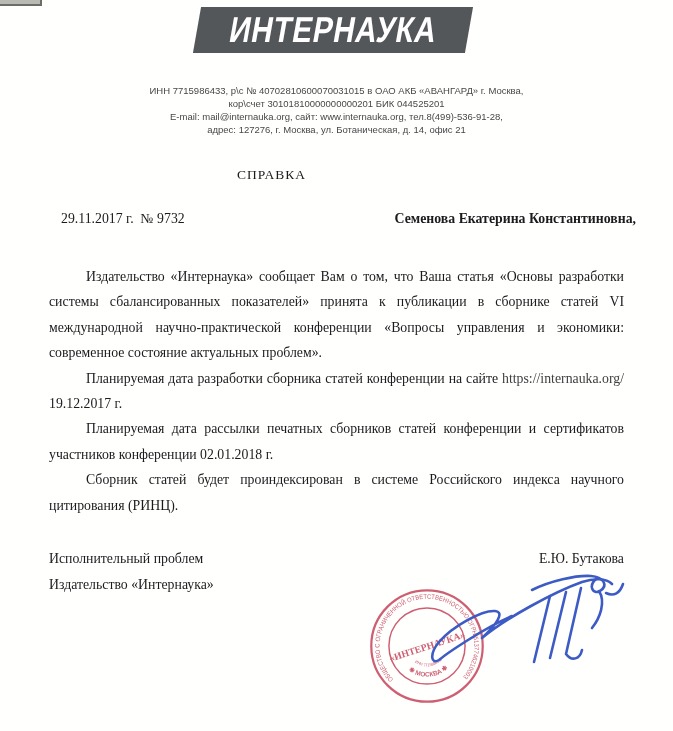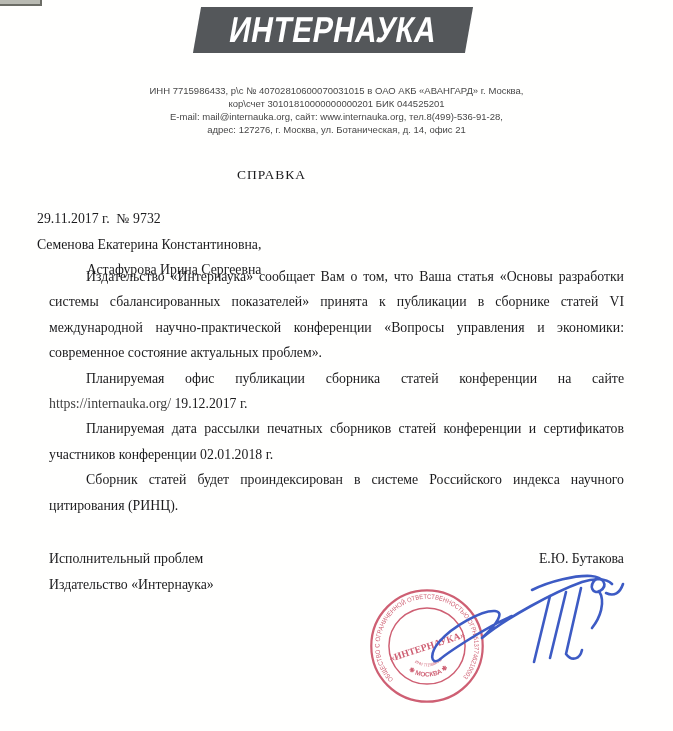--- a/index.html
+++ b/index.html
@@ -16,23 +16,23 @@
   .logo .txt{color:#ffffff;font-family:"Liberation Sans", sans-serif;font-weight:bold;
              font-size:36px;letter-spacing:1px;transform:scaleX(0.82);white-space:nowrap;}
 
   
   .contact{position:absolute;left:0;top:84px;width:673px;text-align:center;
            font-family:"Liberation Sans", sans-serif;font-size:9.5px;line-height:13px;color:#474747;}
 
   .doc-title{position:absolute;left:0;top:167px;width:543px;text-align:center;
              font-size:13.5px;letter-spacing:1px;}
 
-  .date-row{position:absolute;left:37px;top:206px;width:575px;display:flex;
-            justify-content:space-between;align-items:flex-start;font-size:13.8px;line-height:25.5px;flex-direction:column;}
-  .recips{text-align:right;}
+  .date-row{position:absolute;left:61px;top:206px;width:575px;display:flex;
+            justify-content:space-between;align-items:flex-start;font-size:13.8px;line-height:25.5px;}
+  .recips{text-align:right;font-weight:bold;}
 
   .body-text{position:absolute;left:49px;top:264px;width:575px;font-size:13.8px;line-height:25.4px;}
   .body-text p{margin:0;text-indent:37px;text-align:justify;}
   .url{color:#404040;text-decoration:none;}
 
   .sign-row{position:absolute;left:49px;top:546px;width:575px;display:flex;
             justify-content:space-between;align-items:flex-start;font-size:13.8px;line-height:25.5px;}
   .sign-right{text-align:right;}
 
   .stamp{position:absolute;left:362px;top:581px;width:130px;height:130px;opacity:.88;}
@@ -55,27 +55,26 @@
     <div>E-mail: mail@internauka.org, сайт: www.internauka.org, тел.8(499)-536-91-28,</div>
     <div>адрес: 127276, г. Москва, ул. Ботаническая, д. 14, офис 21</div>
   </div>
 
   <div class="doc-title">СПРАВКА</div>
 
   <div class="date-row">
     <span>29.11.2017 г.&nbsp; № 9732</span>
     <div class="recips">
       <div>Семенова Екатерина Константиновна,</div>
-      <div>Астафурова Ирина Сергеевна</div>
     </div>
   </div>
 
   <div class="body-text">
     <p>Издательство «Интернаука» сообщает Вам о том, что Ваша статья «Основы разработки системы сбалансированных показателей» принята к публикации в сборнике статей VI международной научно-практической конференции «Вопросы управления и экономики: современное состояние актуальных проблем».</p>
-    <p><span>Планируемая офис публикации сборника статей конференции на сайте </span><span class="url">https://internauka.org/</span><span> 19.12.2017 г.</span></p>
+    <p><span>Планируемая дата разработки сборника статей конференции на сайте </span><span class="url">https://internauka.org/</span><span> 19.12.2017 г.</span></p>
     <p>Планируемая дата рассылки печатных сборников статей конференции и сертификатов участников конференции 02.01.2018 г.</p>
     <p>Сборник статей будет проиндексирован в системе Российского индекса научного цитирования (РИНЦ).</p>
   </div>
 
   <div class="sign-row">
     <div>
       <div>Исполнительный проблем</div>
       <div>Издательство «Интернаука»</div>
     </div>
     <div class="sign-right">Е.Ю. Бутакова</div>

